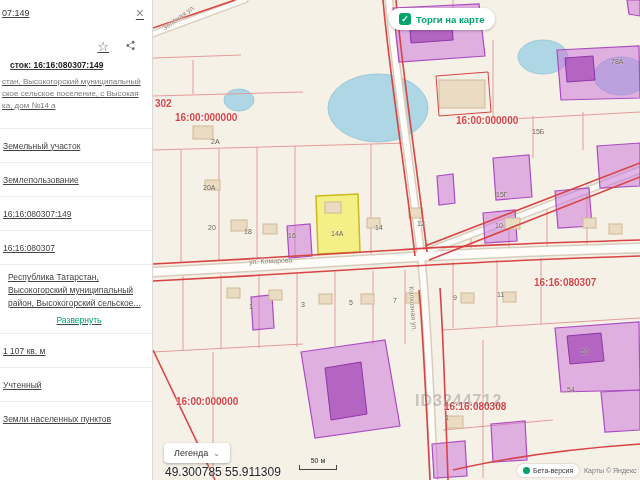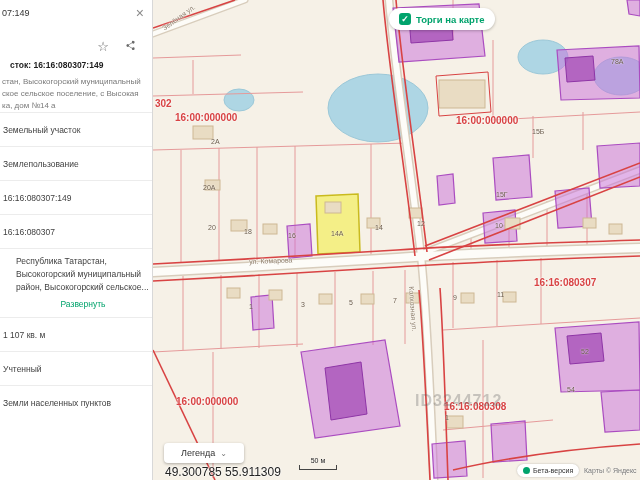--- a/index.html
+++ b/index.html
@@ -1,34 +1,34 @@
 <!DOCTYPE html>
 <html><head>
 <meta charset="utf-8">
 <style>
   html,body{margin:0;padding:0;background:#fff;}
   body{font-family:"Liberation Sans", sans-serif; width:640px;height:480px;overflow:hidden;}
   .app{position:relative;width:640px;height:480px;overflow:hidden;background:#fff;}
 
   
   .sidebar{position:absolute;left:0;top:0;width:152px;height:480px;background:#fff;
-           border-right:1px solid #d8d8d8;z-index:10;color:#444;overflow:hidden;}
+           border-right:1px solid #d8d8d8;z-index:10;color:#444;overflow:hidden;text-decoration:underline;}
   .sb-top{display:flex;justify-content:space-between;align-items:flex-start;padding:8px 8px 0 2px;height:26px;}
   .sb-top .pid{font-size:9px;color:#333;}
   .sb-top .close{font-size:14px;color:#8a8a8a;cursor:pointer;line-height:10px;}
   .sb-icons{display:flex;justify-content:flex-end;align-items:center;gap:16px;padding:2px 16px 2px 0;height:20px;}
   .sb-icons .star{font-size:13px;color:#666;}
   .sb-title{padding:2px 2px 0 10px;font-weight:700;font-size:8.5px;color:#1d1d1d;white-space:nowrap;}
   .sb-coords{margin:6px 2px 0 2px;display:flex;align-items:center;gap:4px;background:#f1f3f4;
              border-radius:3px;padding:3px 5px;width:max-content;font-size:8px;color:#555;}
   .sb-address{margin:6px 2px 0 2px;font-size:8px;color:#7a7a7a;line-height:12px;white-space:nowrap;}
   .sb-row{border-top:1px solid #ececec;height:33px;display:flex;align-items:center;
           padding-left:3px;font-size:8.5px;color:#3f3f3f;white-space:nowrap;}
-  .sb-row.first{margin-top:0;}
-  .sb-desc{border-top:1px solid #ececec;padding:6px 2px 6px 16px;font-size:8.5px;color:#3f3f3f;line-height:13px;white-space:nowrap;}
+  .sb-row.first{margin-top:16px;}
+  .sb-desc{border-top:1px solid #ececec;padding:6px 2px 6px 8px;font-size:8.5px;color:#3f3f3f;line-height:13px;white-space:nowrap;}
   .sb-desc .expand{display:block;margin-top:4px;color:#00a36c;cursor:pointer;text-align:center;}
 
   
   .map{position:absolute;left:153px;top:0;width:487px;height:480px;background:#f6f1e7;overflow:hidden;}
   .map-svg{position:absolute;left:0;top:0;}
   .overlay{position:absolute;left:0;top:0;width:100%;height:100%;pointer-events:none;}
   .q-label{position:absolute;font-size:10px;font-weight:700;color:#d84343;white-space:nowrap;
            text-shadow:0 0 2px #fff,0 0 2px #fff;}
   .p-label{position:absolute;font-size:7px;color:#6b5c4c;white-space:nowrap;text-shadow:0 0 2px #fff;}
   .s-label{position:absolute;font-size:7px;color:#8a7a66;white-space:nowrap;transform-origin:left top;
@@ -37,21 +37,21 @@
              color:rgba(95,95,95,0.32);letter-spacing:1px;}
 
   .torgi{position:absolute;left:236px;top:8px;height:22px;background:#fff;border-radius:12px;
          display:flex;align-items:center;gap:5px;padding:0 10px;box-shadow:0 1px 3px rgba(0,0,0,.25);
          color:#00a36c;font-size:9.5px;font-weight:700;cursor:pointer;}
   .torgi .chk{width:12px;height:12px;background:#00a36c;border-radius:3px;color:#fff;font-size:9px;
               line-height:12px;text-align:center;font-weight:700;}
 
   .legend{position:absolute;left:11px;top:443px;height:20px;background:#fff;border-radius:4px;
           box-shadow:0 1px 3px rgba(0,0,0,.3);display:flex;align-items:center;gap:5px;
-          padding:0 17px;font-size:9px;color:#333;cursor:pointer;}
+          padding:0 10px;font-size:9px;color:#333;cursor:pointer;}
   .legend .chev{font-size:8px;color:#777;}
 
   .map-coords{position:absolute;left:12px;top:465px;font-size:12px;color:#222;
               text-shadow:0 0 2px #fff,0 0 2px #fff;}
   .scale{position:absolute;left:146px;top:457px;text-align:center;font-size:7px;color:#222;
          text-shadow:0 0 2px #fff;}
   .scale .bar{width:36px;height:4px;border:1px solid #444;border-top:none;margin-top:1px;}
   .beta{position:absolute;left:364px;top:464px;height:13px;background:#fff;border-radius:7px;
         display:flex;align-items:center;gap:3px;padding:0 6px;font-size:7px;color:#333;
         box-shadow:0 0 2px rgba(0,0,0,.25);cursor:pointer;}

